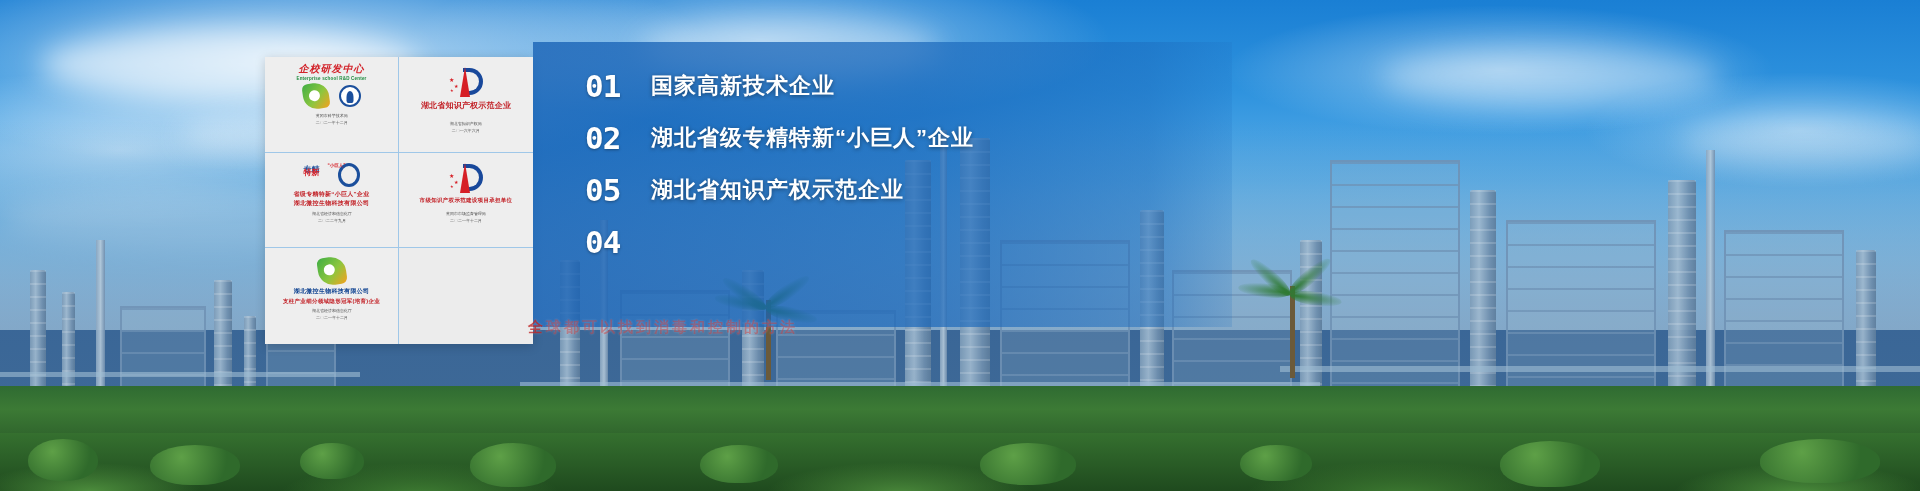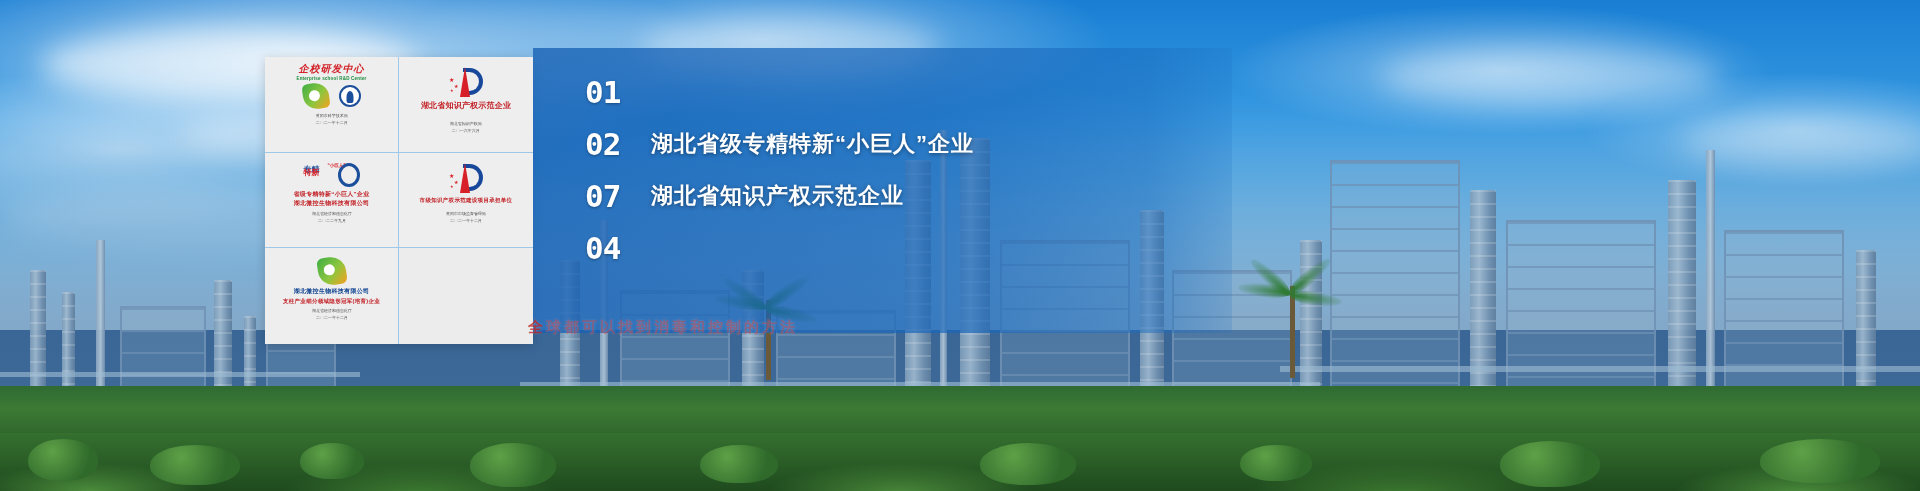--- a/index.html
+++ b/index.html
@@ -95,21 +95,21 @@
   .em-badge::after{content:"";position:absolute;left:50%;top:4px;transform:translateX(-50%);
     width:7px;height:12px;background:#1b4f9c;border-radius:50% 50% 20% 20%;}
   .em-zjtx{width:56px;height:24px;position:relative;}
   .em-zjtx .ring{position:absolute;right:0;top:0;width:22px;height:24px;border:3px solid #1b4f9c;border-radius:50%;}
   .em-zjtx .t1{position:absolute;left:0;top:1px;font-size:8px;font-weight:bold;color:#1b4f9c;letter-spacing:0;}
   .em-zjtx .t2{position:absolute;left:0;top:4px;font-size:8px;font-weight:bold;color:#d61f26;}
   .em-zjtx .t3{position:absolute;left:24px;top:0px;font-size:4.5px;font-weight:bold;color:#d61f26;}
 
   
   #list-panel {
-    position:absolute; left:533px; top:48px; width:699px; height:285px;
+    position:absolute; left:533px; top:42px; width:699px; height:285px;
     background:linear-gradient(90deg, rgba(22,96,180,.78) 0%, rgba(24,102,186,.70) 55%, rgba(28,108,190,.50) 88%, rgba(30,110,192,.18) 100%);
     padding:18px 0 0 52px;
   }
   .list-row { display:flex; align-items:center; height:52px; }
   .list-num {
     width:66px; flex:0 0 66px; color:#ffffff; font-size:31px; font-weight:bold;
     font-family:"DejaVu Sans Mono","Liberation Mono",monospace; letter-spacing:-1px;
     text-shadow:0 1px 3px rgba(0,0,0,.35);
   }
   .list-text {
@@ -285,27 +285,28 @@
         <div>湖北省经济和信息化厅</div>
         <div>二〇二一年十二月</div>
       </div>
     </div>
 
   </div>
 
   <div id="list-panel">
     <div class="list-row">
       <div class="list-num">01</div>
+      <div class="list-text">国家高新技术企业</div>
     </div>
     <div class="list-row">
       <div class="list-num">02</div>
       <div class="list-text">湖北省级专精特新“小巨人”企业</div>
     </div>
     <div class="list-row">
-      <div class="list-num">07</div>
+      <div class="list-num">05</div>
       <div class="list-text">湖北省知识产权示范企业</div>
     </div>
     <div class="list-row">
       <div class="list-num">04</div>
     </div>
   </div>
 
   <div id="watermark">
     <span class="lead">全</span><span>球都可以找到消毒和控制的方法</span>
   </div>

